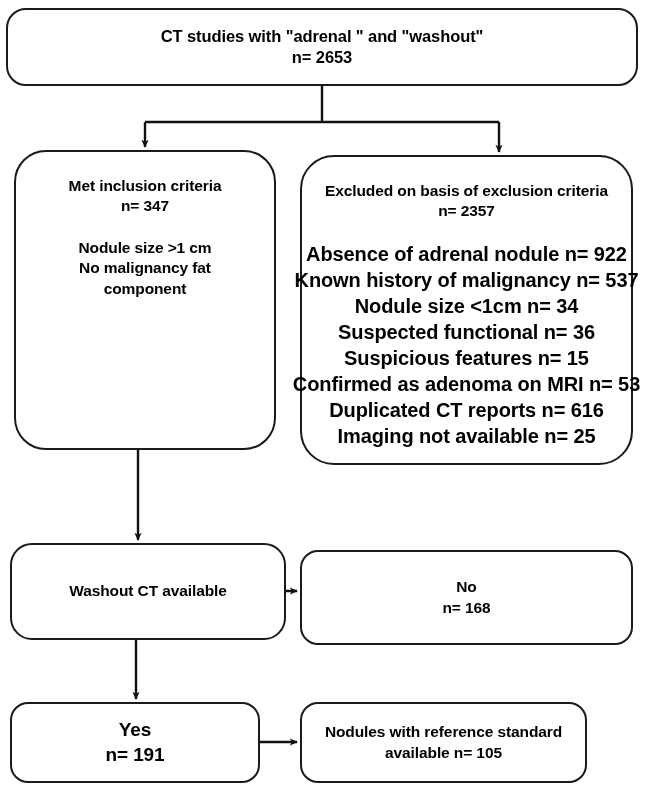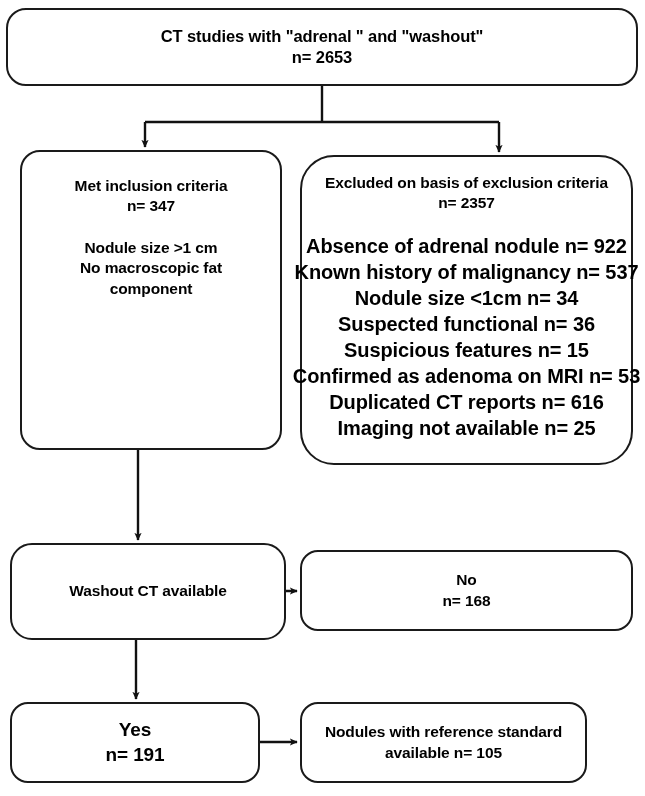--- a/index.html
+++ b/index.html
@@ -49,47 +49,47 @@
     letter-spacing: -0.1px;
   }
   
   #node-source {
     left: 6px; top: 8px; width: 632px; height: 78px;
     border-radius: 20px;
   }
   #node-source .line { font-size: 16.5px; }
 
   #node-included {
-    left: 20px; top: 150px; width: 262px; height: 300px;
-    border-radius: 20px;
+    left: 14px; top: 150px; width: 262px; height: 300px;
+    border-radius: 32px;
     justify-content: flex-start;
     padding-top: 24px;
   }
   #node-included .line { font-size: 15.5px; }
   #node-included .gap { height: 22px; }
 
   #node-excluded {
     left: 300px; top: 155px; width: 333px; height: 310px;
     border-radius: 34px;
     justify-content: flex-start;
-    padding-top: 16px;
+    padding-top: 24px;
   }
   #node-excluded .line { font-size: 20px; }
   #node-excluded .head .line { font-size: 15.5px; }
   #node-excluded .gap { height: 20px; }
 
   #node-washout {
     left: 10px; top: 543px; width: 276px; height: 97px;
     border-radius: 22px;
     justify-content: center;
   }
   #node-washout .line { font-size: 15.5px; }
 
   #node-no {
-    left: 300px; top: 550px; width: 333px; height: 81px;
+    left: 300px; top: 550px; width: 333px; height: 95px;
     border-radius: 18px;
   }
   #node-no .line { font-size: 15.5px; }
 
   #node-yes {
     left: 10px; top: 702px; width: 250px; height: 81px;
     border-radius: 18px;
   }
   #node-yes .line { font-size: 19px; }
 
@@ -132,21 +132,21 @@
   <div class="node" id="node-source">
     <span class="line">CT studies with "adrenal " and "washout"</span>
     <span class="line">n= 2653</span>
   </div>
 
   <div class="node" id="node-included">
     <span class="line">Met inclusion criteria</span>
     <span class="line">n= 347</span>
     <span class="gap"></span>
     <span class="line">Nodule size &gt;1 cm</span>
-    <span class="line">No macroscopic fat</span>
+    <span class="line">No malignancy fat</span>
     <span class="line">component</span>
   </div>
 
   <div class="node" id="node-excluded">
     <span class="head">
       <span class="line">Excluded on basis of exclusion criteria</span>
       <span class="line">n= 2357</span>
     </span>
     <span class="gap"></span>
     <span class="line">Absence of adrenal nodule n= 922</span>

